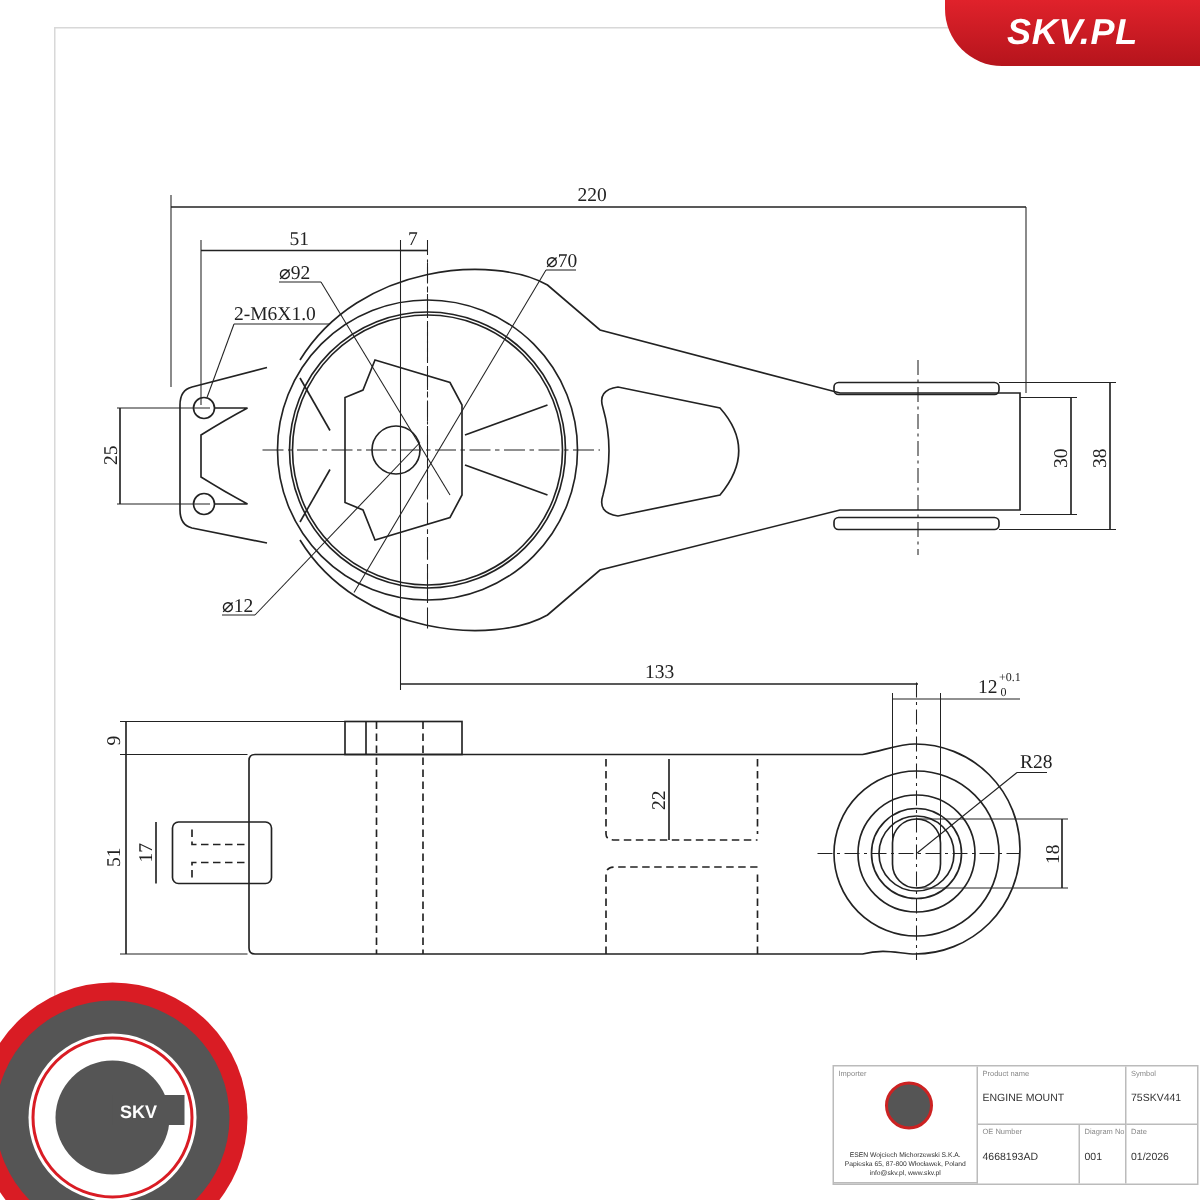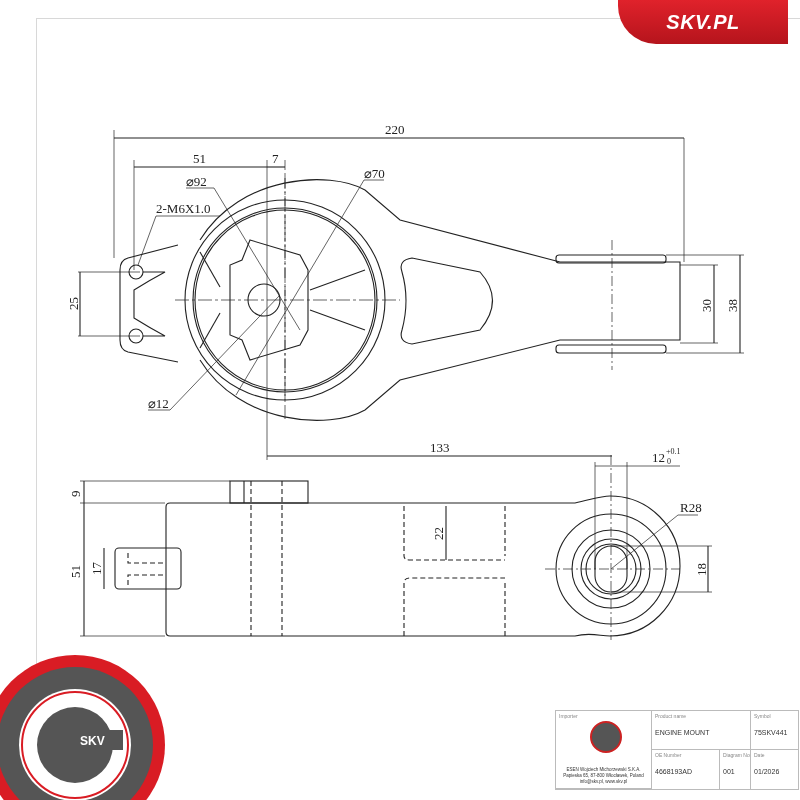--- a/index.html
+++ b/index.html
@@ -1,18 +1,18 @@
 <!DOCTYPE html>
 <html><head>
 <meta charset="utf-8">
 <style>
   html,body{margin:0;padding:0;background:#fff;}
   body{width:800px;height:800px;position:relative;overflow:hidden;font-family:"Liberation Serif",serif;}
   .frame{position:absolute;left:36px;top:18px;width:780px;height:780px;border-left:1px solid #d8d8d8;border-top:1px solid #d8d8d8;}
-  .brand{position:absolute;right:12px;top:0;width:170px;height:44px;background:linear-gradient(180deg,#e0222b,#b5141c);border-bottom-left-radius:38px;color:#fff;font-family:"Liberation Sans",sans-serif;font-weight:bold;font-style:italic;font-size:20px;display:flex;align-items:center;justify-content:center;letter-spacing:0.5px;}
+  .brand{position:absolute;right:0;top:0;width:170px;height:44px;background:linear-gradient(180deg,#e0222b,#b5141c);border-bottom-left-radius:38px;color:#fff;font-family:"Liberation Sans",sans-serif;font-weight:bold;font-style:italic;font-size:24px;display:flex;align-items:center;justify-content:center;letter-spacing:0.5px;}
   svg.drawing{position:absolute;left:0;top:0;}
   .dim{font-family:"Liberation Serif",serif;font-size:13px;fill:#222;}
   .tb{position:absolute;left:555px;top:710px;width:242px;height:78px;border:1px solid #bbb;font-family:"Liberation Sans",sans-serif;color:#333;background:#fff;}
   .tb .cell{position:absolute;border-right:1px solid #bbb;border-bottom:1px solid #bbb;box-sizing:border-box;}
   .tb .lbl{font-size:5px;color:#888;position:absolute;left:3px;top:2px;}
   .tb .val{font-size:7px;position:absolute;left:3px;top:18px;}
   .tb .addr{font-size:4.5px;text-align:center;position:absolute;left:0;right:0;bottom:3px;line-height:6px;}
   .badge{position:absolute;left:-20px;top:650px;width:190px;height:190px;}
 </style>
 </head>

